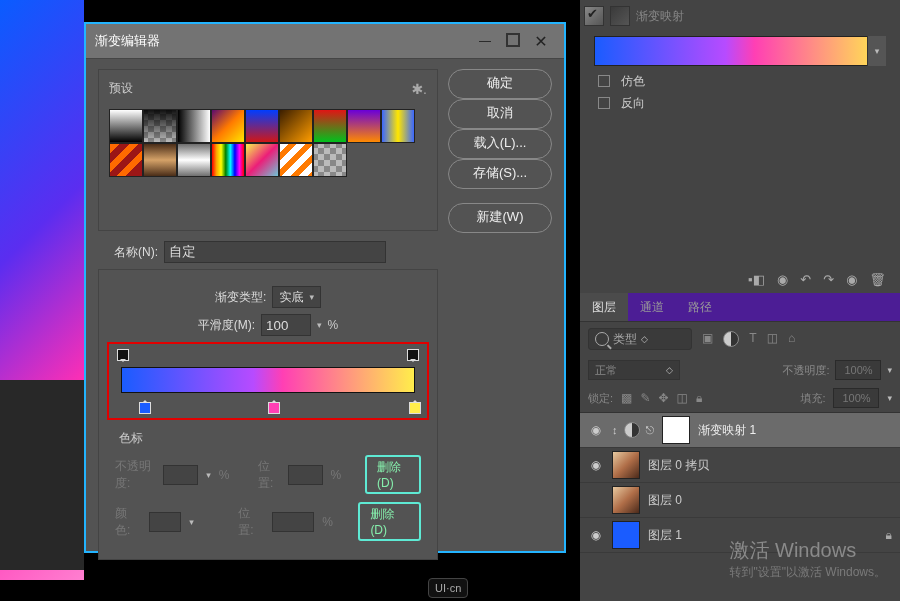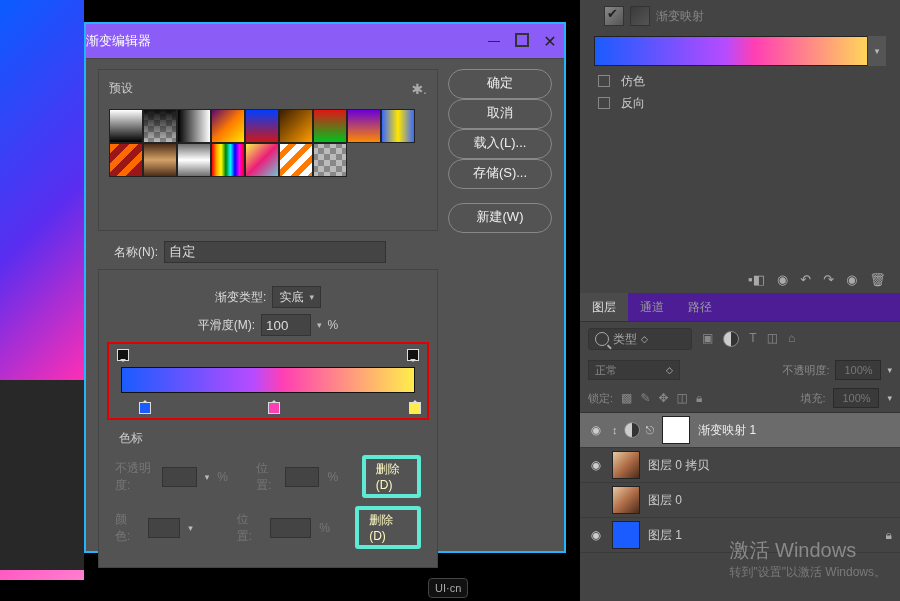--- a/index.html
+++ b/index.html
@@ -1,21 +1,21 @@
 <!DOCTYPE html>
 <html><head>
 <meta charset="utf-8">
 <style>
   html,body{margin:0;padding:0;width:900px;height:601px;background:#000;font-family:"Microsoft YaHei",Arial,sans-serif;font-size:12px;color:#ccc;overflow:hidden}
   .canvas-area{position:absolute;left:0;top:0;width:84px;height:580px;background:linear-gradient(135deg,#0a5cff 0%,#5b2df0 40%,#ff2fb4 70%,#ff7fd0 100%)}
   .canvas-bottom{position:absolute;left:0;top:380px;width:84px;height:190px;background:#282828}
   .ui-logo{position:absolute;left:428px;top:578px;font-size:11px;background:#111;color:#aaa;padding:3px 6px;border-radius:4px;border:1px solid #444}
   
   .dlg{position:absolute;left:84px;top:22px;width:478px;height:527px;background:#535353;border:2px solid #23b4ff}
-  .dlg-title{height:34px;background:#8b5cf6;border-bottom:1px solid #454545;display:flex;align-items:center;padding:0 0}
+  .dlg-title{height:34px;background:#737373;border-bottom:1px solid #454545;display:flex;align-items:center;padding:0 9px}
   .dlg-title-text{flex:1;color:#fff;font-size:13px}
   .dlg-btn{width:28px;text-align:center;color:#222;cursor:pointer}
   .dlg-close{font-size:16px}
   .dlg-max{display:inline-block;width:10px;height:10px;border:2px solid #333}
   .dlg-body{display:flex;padding:10px 12px 0 12px}
   .dlg-left{flex:1}
   .dlg-right{width:104px;display:flex;flex-direction:column;margin-left:10px}
   .fieldset{border:1px solid #444;background:#535353;padding:10px;margin-bottom:10px}
   .fs-head{display:flex;justify-content:space-between;align-items:center;margin-bottom:12px}
   .gear{color:#aaa;font-size:14px}
@@ -52,27 +52,27 @@
   .opstop::before{content:"";position:absolute;left:0;top:0;width:10px;height:10px;background:#111;border:1px solid #ddd}
   .opstop::after{content:"";position:absolute;left:3px;top:10px;width:0;height:0;border:3px solid transparent;border-top-color:#ddd}
   .cstop{position:absolute;bottom:-5px;width:12px;height:18px}
   .cstop::before{content:"";position:absolute;left:3px;top:0;width:0;height:0;border:3px solid transparent;border-bottom-color:#ddd}
   .cstop::after{content:"";position:absolute;left:0;top:5px;width:10px;height:10px;border:1px solid #ddd}
   .cs-blue::after{background:#1a5cff}
   .cs-mag::after{background:#ff3fb4}
   .cs-yel::after{background:#ffed4b}
   .disabled{color:#777}
   .small-in{width:42px;height:18px;background:#444;border:1px solid #333}
-  .fbtn{border:4px solid #5eead4;background:#535353;color:#fef9c3;padding:2px 10px;border-radius:3px;font-size:12px}
+  .fbtn{border:2px solid #5eead4;background:#535353;color:#86efac;padding:2px 10px;border-radius:3px;font-size:12px}
   .slabel{color:#ccc;font-size:12px;margin:10px 0 2px 14px}
   .stop-rows{padding:0 10px 8px 10px}
   .srow{display:flex;align-items:center;gap:8px;justify-content:flex-end;margin-top:8px}
   
   .rpanel{position:absolute;left:580px;top:0;width:320px;height:601px;background:#444}
-  .topline{display:flex;align-items:center;gap:6px;padding:6px 0 0 24px;color:#888}
+  .topline{display:flex;align-items:center;gap:6px;padding:6px 0 0 4px;color:#888}
   .chkbox{position:relative;width:18px;height:18px;border:1px solid #333;background:linear-gradient(135deg,#888,#555);display:inline-block}
   .chkbox.chk::after{content:"✔";position:absolute;left:2px;top:-1px;color:#222;font-size:13px}
   .chkbox.alt{background:linear-gradient(135deg,#3a3a3a,#555)}
   .gprev{margin:10px 14px 6px 14px;height:28px;background:linear-gradient(90deg,#1a5cff,#b74bff 45%,#ff3fb4 55%,#ffed4b);border:1px solid #222;position:relative}
   .gprev-btn{position:absolute;right:-1px;top:-1px;width:18px;height:30px;background:#555;border-left:1px solid #333;display:flex;align-items:center;justify-content:center}
   .opt-row{display:flex;align-items:center;gap:8px;margin:4px 14px;color:#ccc}
   .opt-row input{appearance:none;width:12px;height:12px;border:1px solid #888;background:#444}
   .spacer-mid{height:150px}
   .iconbar{display:flex;justify-content:flex-end;gap:12px;padding:6px 14px;}
   .iconbar span{color:#aaa;font-size:13px}

